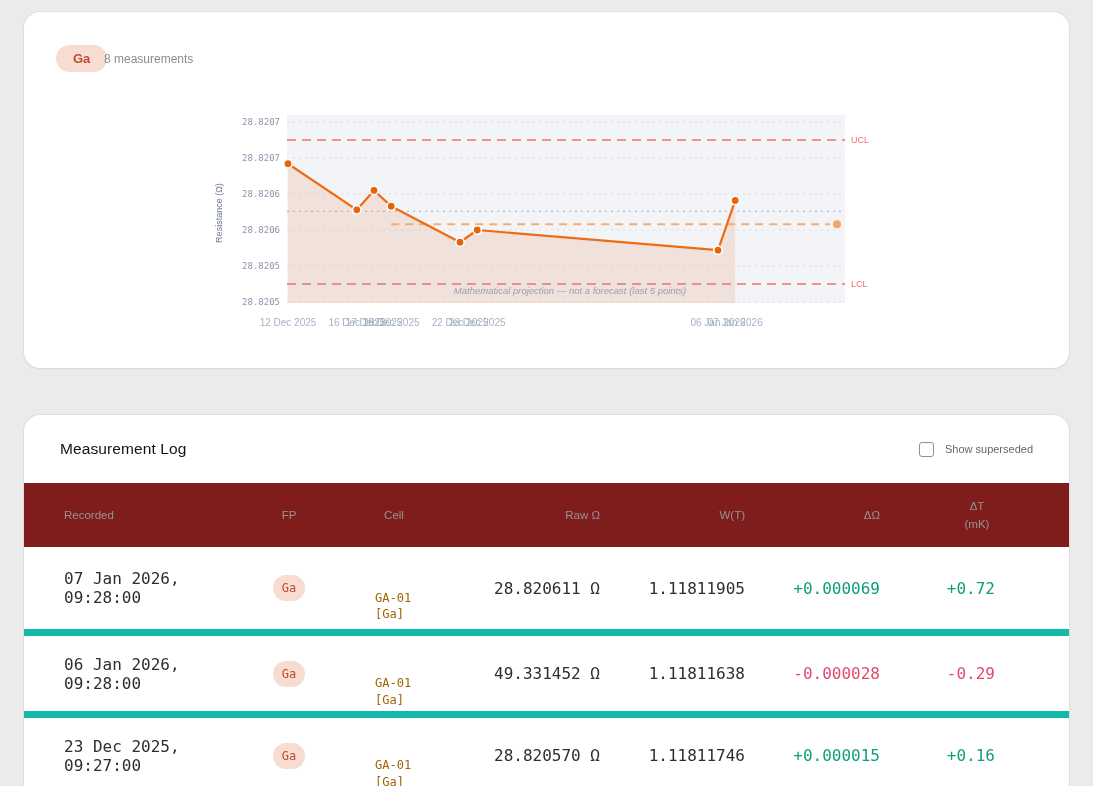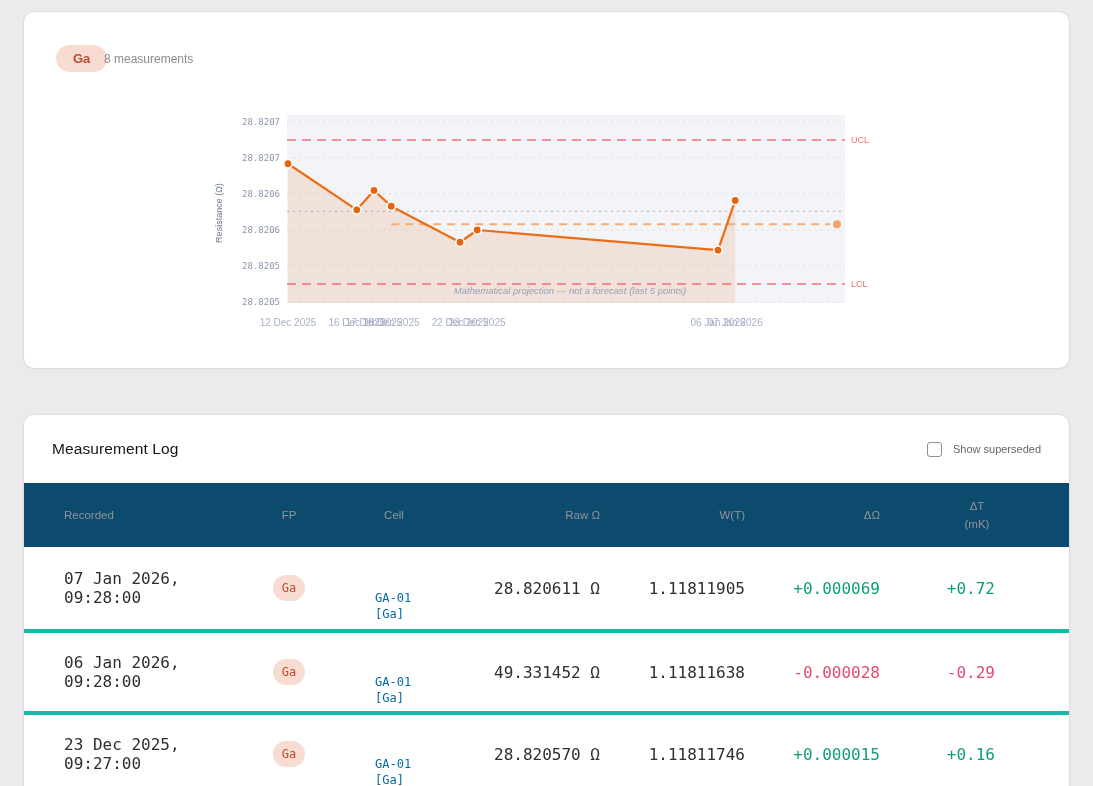--- a/index.html
+++ b/index.html
@@ -6,21 +6,21 @@
   html,body { width:1093px; height:786px; overflow:hidden; }
   body {
     background:#ebebeb;
     font-family:"Liberation Sans", sans-serif;
     position:relative;
     color:#333;
   }
   .card {
     position:absolute;
     background:#ffffff;
-    border-radius:10px;
+    border-radius:16px;
     box-shadow:0 0 0 1px rgba(0,0,0,0.04), 0 1px 3px rgba(0,0,0,0.05);
   }
   
   #summary-card { left:24px; top:12px; width:1045px; height:356px; }
   .badge-lg {
     position:absolute; left:32px; top:33px;
     background:#f8dcd2; color:#bf4a2f;
     font-size:13px; font-weight:bold;
     padding:6px 17px; border-radius:15px;
     display:inline-block;
@@ -28,60 +28,60 @@
   #measure-count {
     position:absolute; left:80px; top:40px;
     font-size:12px; color:#8c8c8c;
   }
   #control-chart { position:absolute; left:186px; top:96px; }
 
   
   #log-card { left:24px; top:415px; width:1045px; height:420px; overflow:hidden; }
   .log-titlebar {
     height:68px; display:flex; align-items:center; justify-content:space-between;
-    padding:0 28px;
+    padding:0 36px;
   }
   #log-title { font-size:15.5px; font-weight:500; color:#141414; letter-spacing:0.1px; }
   .superseded-wrap { display:flex; align-items:center; gap:11px; }
   .checkbox {
     width:15px; height:15px; border:1.5px solid #909090; border-radius:3px;
     background:#fff; display:inline-block; cursor:pointer;
   }
   .superseded-label { font-size:11px; color:#666; cursor:pointer; }
 
   .log-grid {
     display:grid;
     grid-template-columns:180px 90px 120px 146px 145px 135px 115px;
     align-items:center;
     padding-left:40px;
   }
   .log-head {
-    background:#0c4a6e; height:64px;
+    background:#7f1d1d; height:64px;
     font-size:11.5px; color:#949494;
   }
   .log-head .c1 { text-align:left; }
   .log-head .c2, .log-head .c3 { text-align:center; }
   .log-head .c4, .log-head .c5, .log-head .c6, .log-head .c7 { text-align:right; }
   .dt-wrap { display:inline-block; width:36px; text-align:center; line-height:1.6;margin-left:28px; }
 
   .log-row { height:82px; background:#fff; }
-  .log-row + .log-row { border-top:4px solid #14b8a6; }
+  .log-row + .log-row { border-top:7px solid #14b8a6; }
   .mono { font-family:"DejaVu Sans Mono", monospace; font-size:16px; color:#2e2e2e; }
   .c1 { text-align:left; }
   .c2, .c3 { text-align:center; }
   .c4, .c5, .c6, .c7 { text-align:right; }
   .badge-sm {
     background:#f8dcd2; color:#bf4a2f;
     font-size:12px; font-family:"DejaVu Sans Mono", monospace;
     padding:6px 9px; border-radius:14px; display:inline-block;
   }
   .cell-label {
     display:inline-block; width:38px; text-align:left;
     font-family:"DejaVu Sans Mono", monospace; font-size:12px; line-height:1.35;
-    color:#0369a1; word-break:break-word; white-space:normal;margin-top:36px;
+    color:#a16207; word-break:break-word; white-space:normal;margin-top:36px;
   }
   .raw-val { font-weight:normal; }
   .pos { color:#0f9d7a; }
   .neg { color:#e24a6e; }
 </style>
 </head>
 <body>
 
 <div class="card" id="summary-card">
   <span class="badge-lg">Ga</span>

